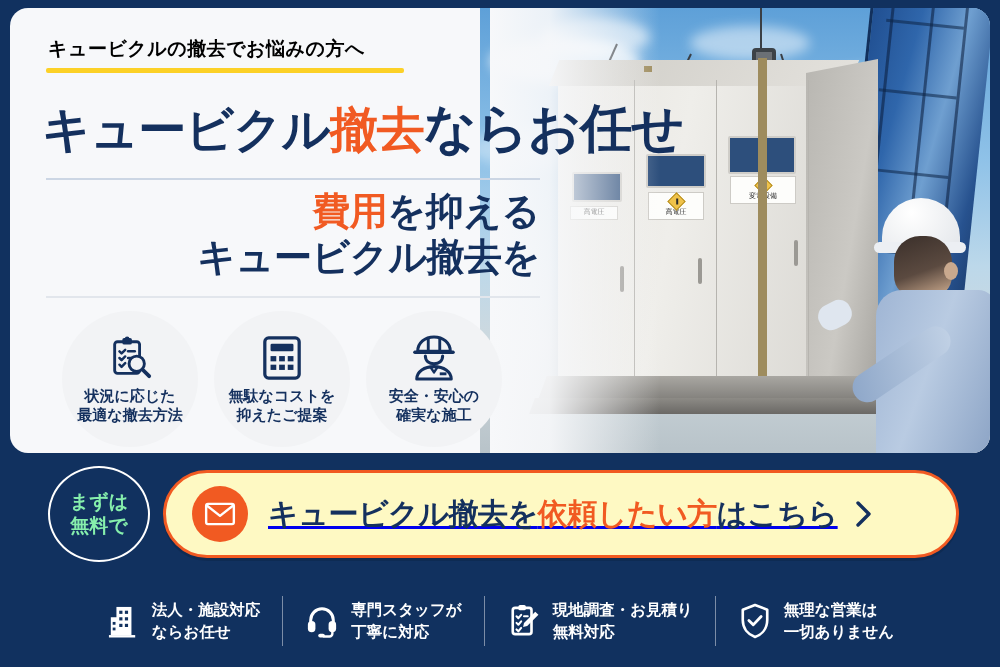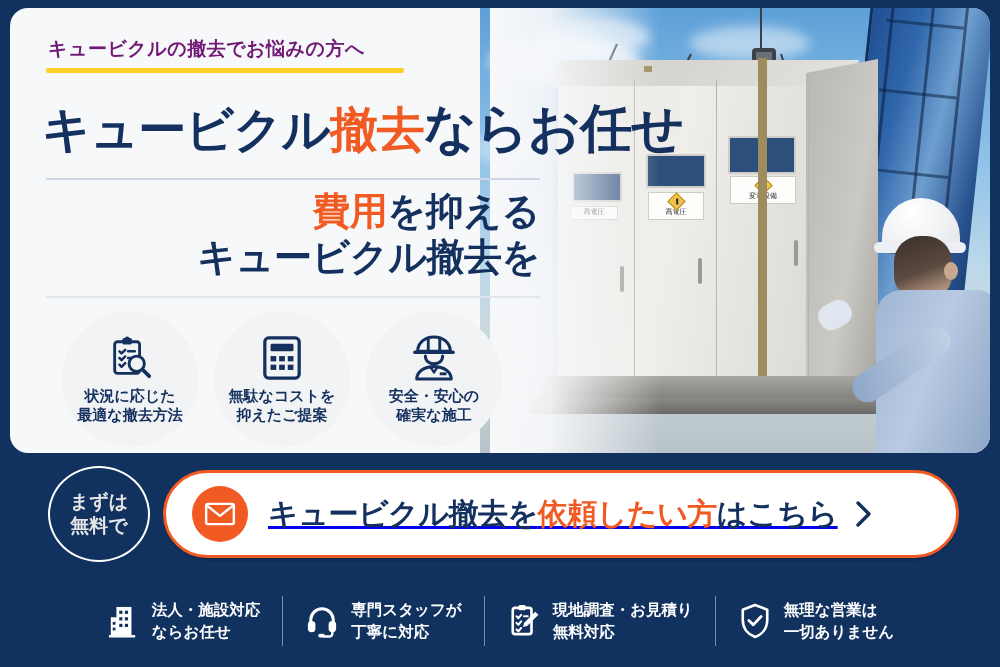--- a/index.html
+++ b/index.html
@@ -136,21 +136,21 @@
     border-radius:16px;transform:rotate(-34deg);transform-origin:right center;
   }
   .glove{
     position:absolute;left:-58px;top:12px;width:34px;height:26px;
     background:#dfe6ef;border-radius:12px;transform:rotate(-28deg);
   }
 
   
   .kicker{
     position:absolute;left:38px;top:28px;
-    font-size:19px;font-weight:700;color:#701a75;letter-spacing:.5px;
+    font-size:19px;font-weight:700;color:#000000;letter-spacing:.5px;
   }
   .kicker-underline{
     position:absolute;left:36px;top:60px;width:358px;height:5px;
     background:#fcd127;border-radius:2px;
   }
   .headline{
     position:absolute;left:32px;top:86px;
     font-size:48px;font-weight:800;color:#14305e;letter-spacing:-1px;
     white-space:nowrap;
   }
@@ -184,25 +184,25 @@
   .circle .cap{
     font-size:15px;font-weight:700;color:#14305e;text-align:center;line-height:1.28;
   }
 
   
   .cta-row{position:absolute;left:0;top:462px;width:1000px;height:100px;}
   .free-badge{
     position:absolute;left:48px;top:4px;width:98px;height:92px;border-radius:50%;
     border:2px solid #ffffff;
     display:flex;flex-direction:column;align-items:center;justify-content:center;
-    color:#e5e5e5;font-weight:800;font-size:19px;line-height:1.26;text-align:center;
+    color:#86efac;font-weight:800;font-size:19px;line-height:1.26;text-align:center;
   }
   .cta-btn{
     position:absolute;left:163px;top:8px;width:790px;height:82px;
-    background:#ffffff;border:3px solid #f15a22;border-radius:44px;
+    background:#fef9c3;border:3px solid #f15a22;border-radius:44px;
     display:flex;align-items:center;
     box-shadow:0 3px 0 rgba(0,0,0,.12);
   }
   .mail-ico{
     margin-left:26px;width:56px;height:56px;border-radius:50%;
     background:#f15a22;display:flex;align-items:center;justify-content:center;flex:0 0 auto;
   }
   .cta-text{
     margin-left:20px;font-size:30px;font-weight:800;color:#14305e;
     letter-spacing:-.5px;white-space:nowrap;

